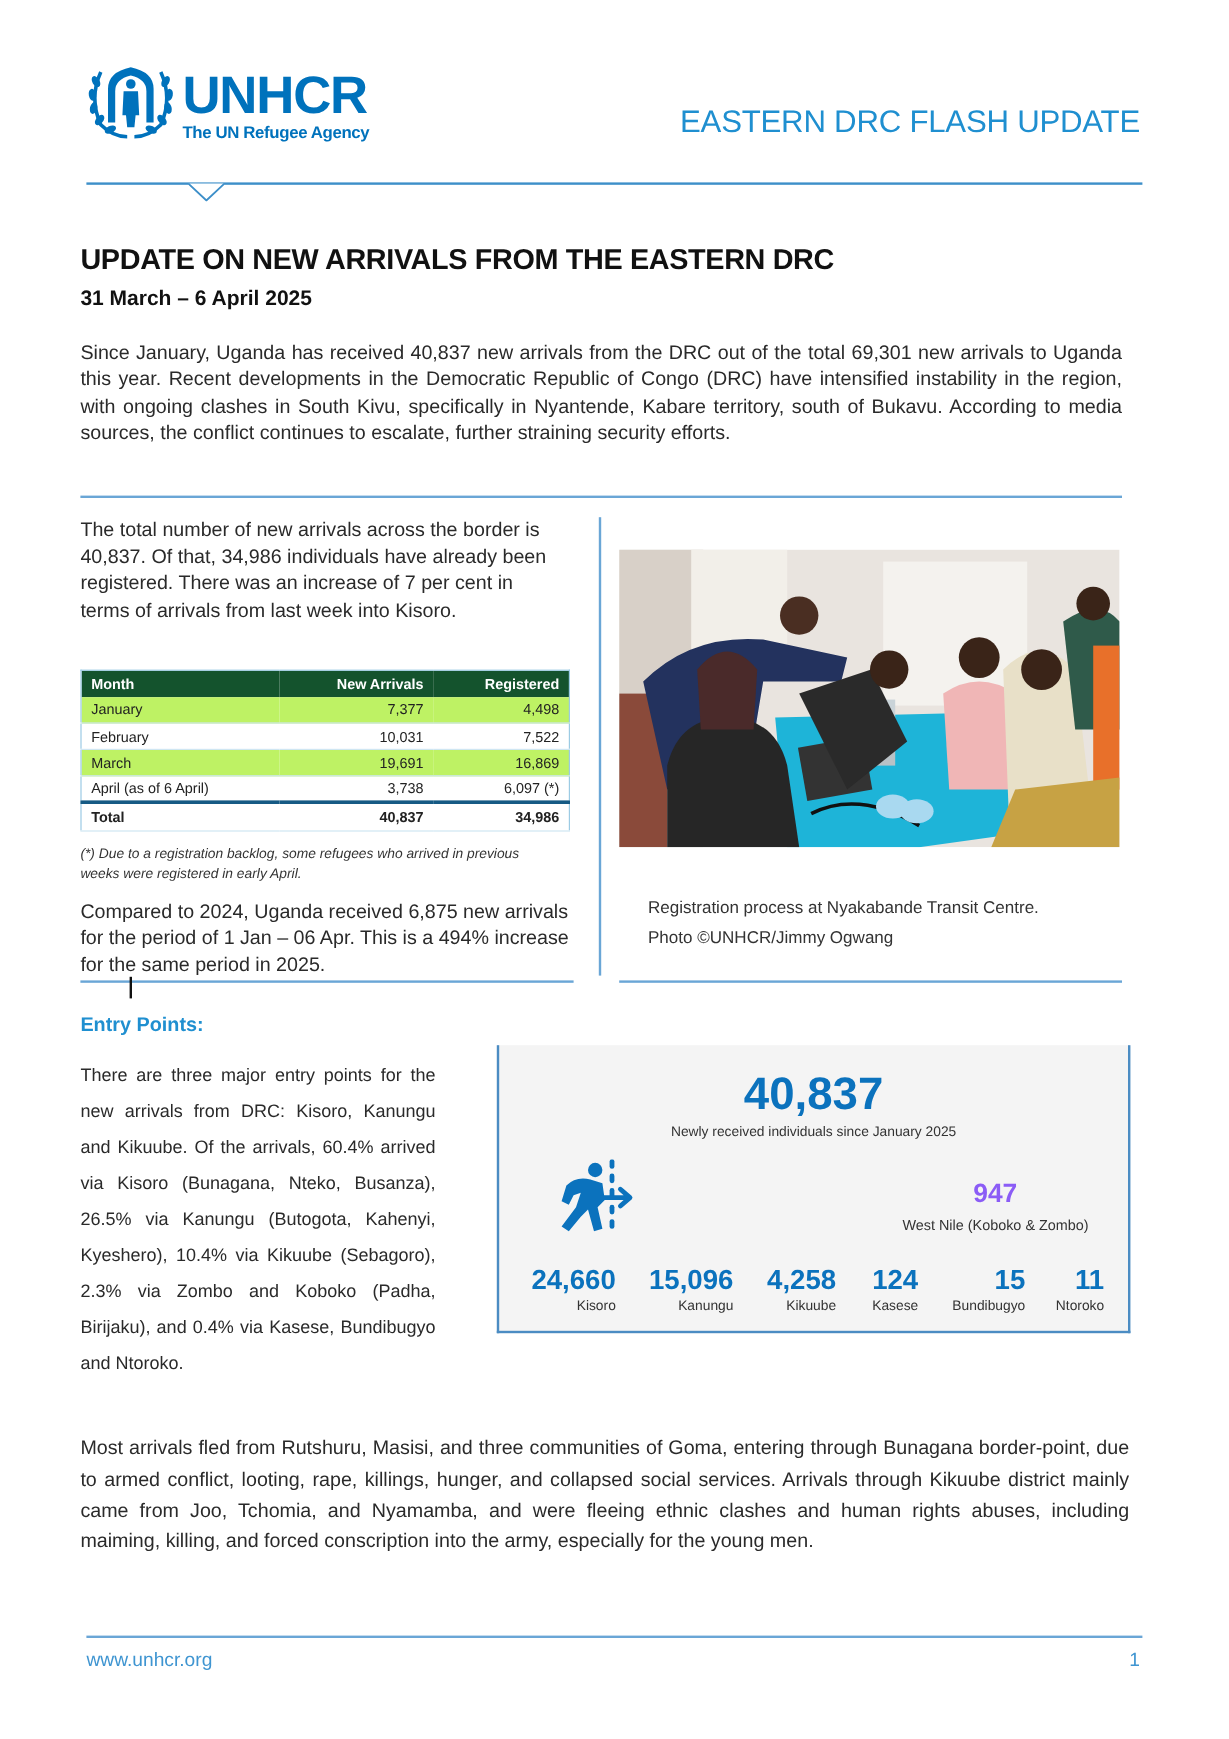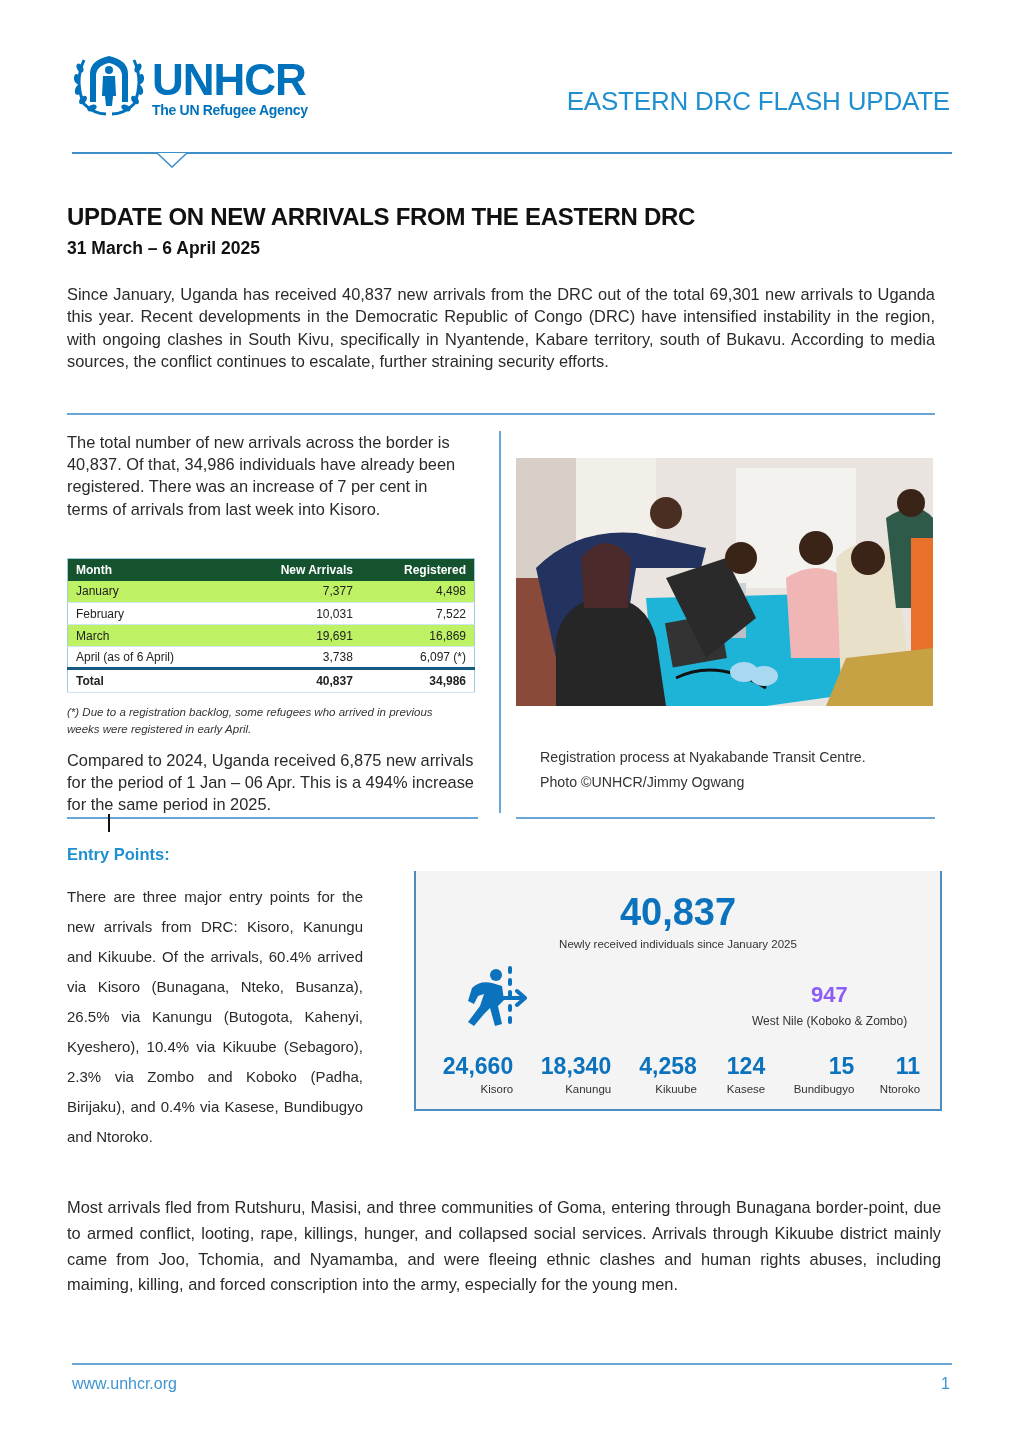--- a/index.html
+++ b/index.html
@@ -211,21 +211,21 @@
   </svg>
   <div class="ib-westnile-val">947</div>
   <div class="ib-westnile-label">West Nile (Koboko &amp; Zombo)</div>
 
   <div class="ib-points">
     <div class="ib-point" style="left:44px;">
       <div class="val">24,660</div>
       <div class="lbl">Kisoro</div>
     </div>
     <div class="ib-point" style="left:142px;">
-      <div class="val">18,340</div>
+      <div class="val">15,096</div>
       <div class="lbl">Kanungu</div>
     </div>
     <div class="ib-point" style="left:234px;">
       <div class="val">4,258</div>
       <div class="lbl">Kikuube</div>
     </div>
     <div class="ib-point" style="left:312px;">
       <div class="val">124</div>
       <div class="lbl">Kasese</div>
     </div>

